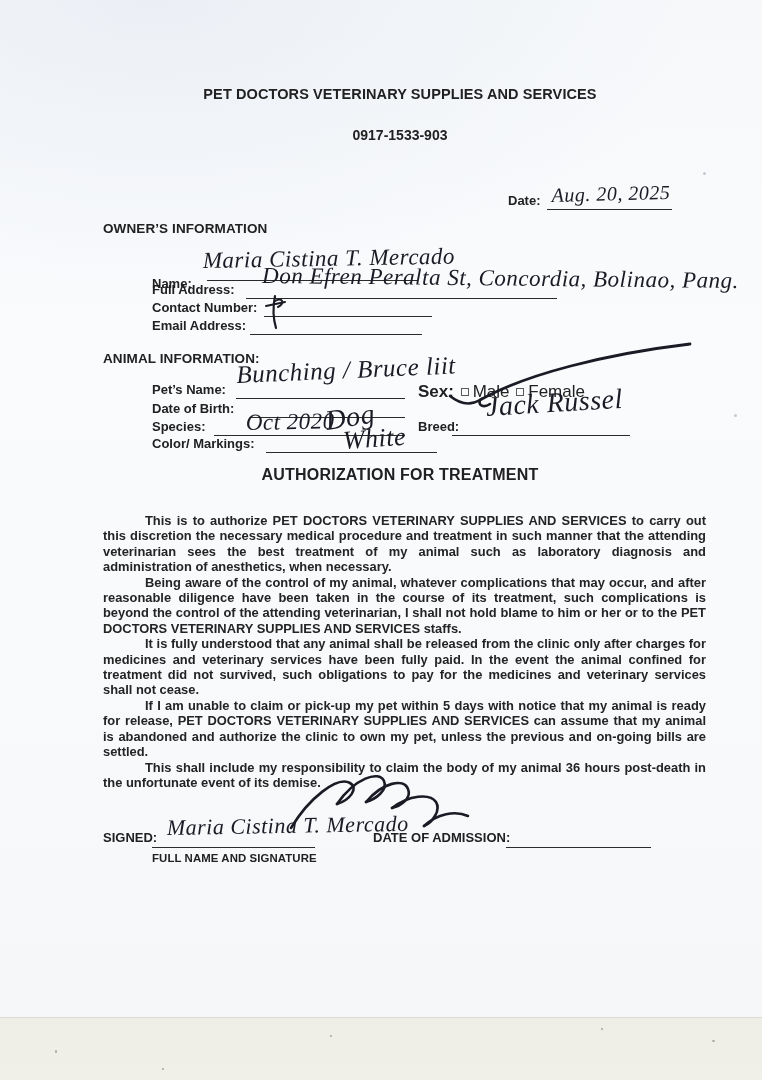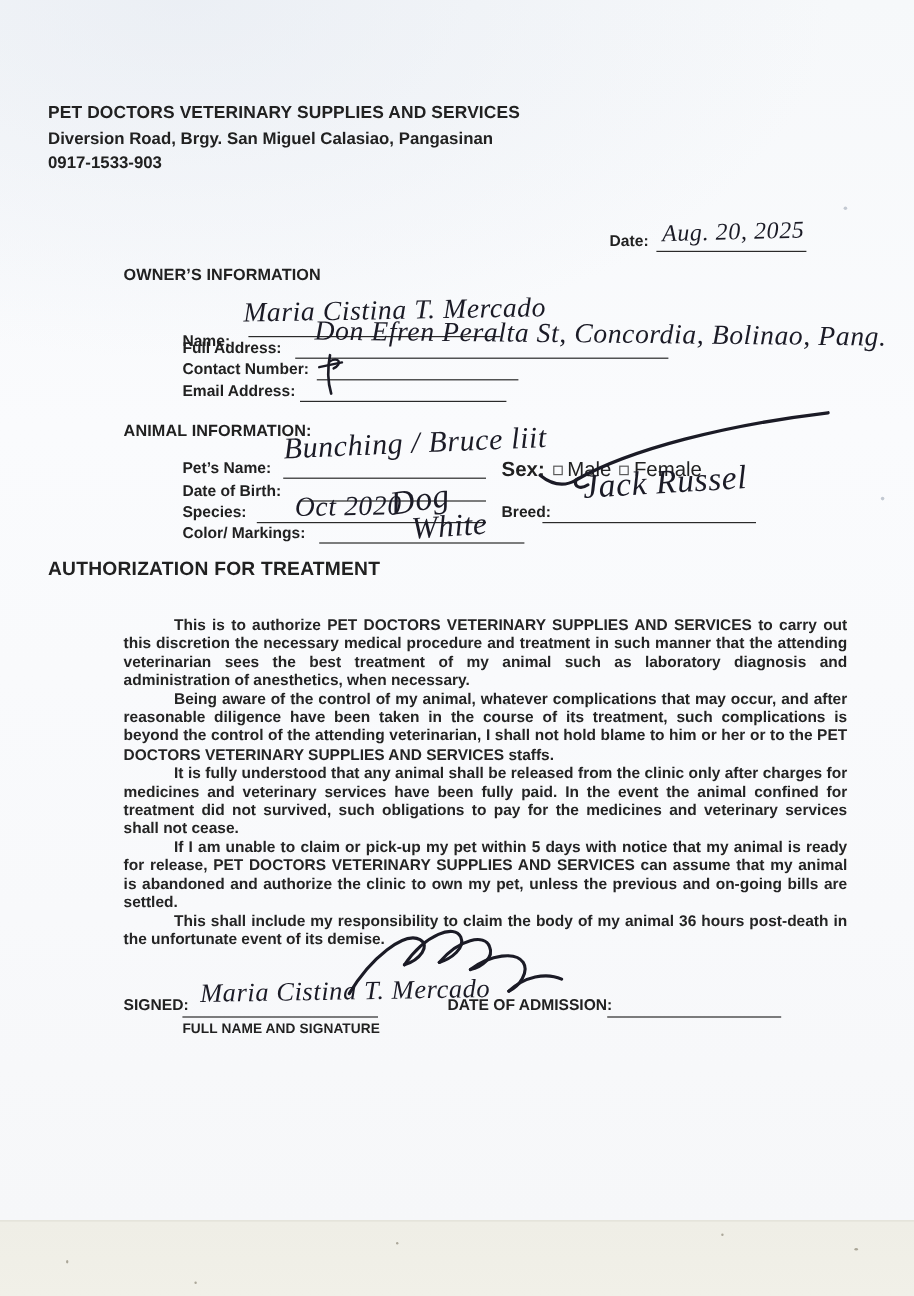--- a/index.html
+++ b/index.html
@@ -28,21 +28,21 @@
     overflow:hidden;
   }
   .backing{
     position:absolute;left:0;top:1018px;width:762px;height:62px;
     background:linear-gradient(180deg,#efeee6,#f1f0e8);
   }
   .speck{position:absolute;border-radius:50%;background:#aba799;}
   .paper-speck{position:absolute;border-radius:50%;background:#c3c9d2;}
 
   .abs{position:absolute;white-space:nowrap;}
-  .center-block{position:absolute;left:40px;width:720px;text-align:left;}
+  .center-block{position:absolute;left:40px;width:720px;text-align:center;}
   .b{font-weight:bold;}
   .hdr1{font-size:14.5px;letter-spacing:.1px;}
   .hdr2{font-size:14px;}
   .lbl{font-size:13px;font-weight:bold;color:var(--print);}
   .sec-title{font-size:13.5px;font-weight:bold;letter-spacing:.1px;}
   .fline{position:absolute;height:0;border-bottom:1.4px solid var(--line);}
   .hw{
     font-family:"Liberation Serif", serif;
     font-style:italic;
     color:var(--ink);
@@ -67,21 +67,20 @@
   svg.stroke path{fill:none;stroke:var(--ink);stroke-linecap:round;}
   .caption{font-size:11.4px;font-weight:bold;letter-spacing:.1px;text-align:right;}
 </style>
 </head>
 <body>
 
 <div class="scan">
   <div class="paper">
 
     <div class="center-block hdr1 b" style="top:86px;">PET DOCTORS VETERINARY SUPPLIES AND SERVICES</div>
-    <div class="center-block hdr2 b" style="top:107px;">Diversion Road, Brgy. San Miguel Calasiao, Pangasinan</div>
     <div class="center-block hdr2 b" style="top:127px;">0917-1533-903</div>
 
     <span class="abs lbl" style="left:508px;top:193px;">Date:</span>
     <div class="fline" style="left:547px;top:209px;width:125px;"></div>
     <span class="abs hw" style="left:552px;top:184px;font-size:20px;transform:rotate(-1.5deg);">Aug. 20, 2025</span>
 
     <div class="abs sec-title" style="left:103px;top:221px;text-align:right;">OWNER’S INFORMATION</div>
 
     <span class="abs lbl" style="left:152px;top:276px;">Name:</span>
     <div class="fline" style="left:207px;top:280px;width:210px;"></div>

